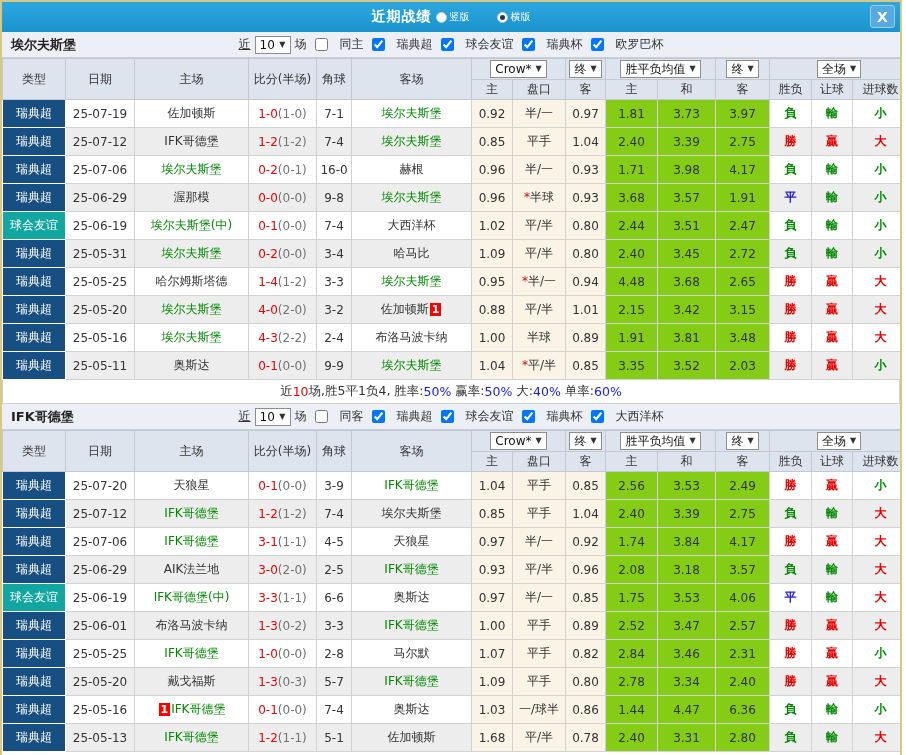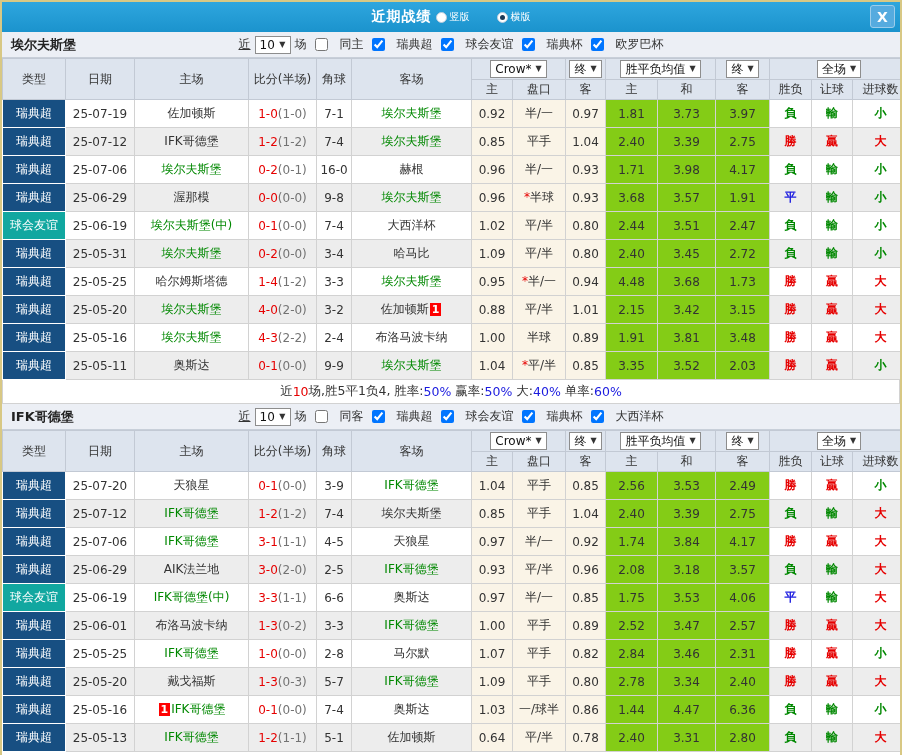--- a/index.html
+++ b/index.html
@@ -292,21 +292,21 @@
     <td>25-05-25</td>
     <td>哈尔姆斯塔德</td>
     <td><span class="sc">1-4</span><span class="half">(1-2)</span></td>
     <td>3-3</td>
     <td class="green">埃尔夫斯堡</td>
     <td class="c-cream">0.95</td>
     <td class="c-cream"><span class="red">*</span>半/一</td>
     <td class="c-cream">0.94</td>
     <td class="c-blue">4.48</td>
     <td class="c-blue">3.68</td>
-    <td class="c-blue">1.73</td>
+    <td class="c-blue">2.65</td>
     <td class="bold red">勝</td>
     <td class="bold red">贏</td>
     <td class="bold red">大</td>
   </tr>
         <tr class="alt">
     <td class="c-type navy">瑞典超</td>
     <td>25-05-20</td>
     <td class="green">埃尔夫斯堡</td>
     <td><span class="sc">4-0</span><span class="half">(2-0)</span></td>
     <td>3-2</td>
@@ -625,21 +625,21 @@
     <td class="bold green">輸</td>
     <td class="bold green">小</td>
   </tr>
         <tr class="alt">
     <td class="c-type navy">瑞典超</td>
     <td>25-05-13</td>
     <td class="green">IFK哥德堡</td>
     <td><span class="sc">1-2</span><span class="half">(1-1)</span></td>
     <td>5-1</td>
     <td>佐加顿斯</td>
-    <td class="c-cream">0.64</td>
+    <td class="c-cream">1.68</td>
     <td class="c-cream">平/半</td>
     <td class="c-cream">0.78</td>
     <td class="c-blue">2.40</td>
     <td class="c-blue">3.31</td>
     <td class="c-blue">2.80</td>
     <td class="bold green">負</td>
     <td class="bold green">輸</td>
     <td class="bold red">大</td>
   </tr>
       </tbody>

